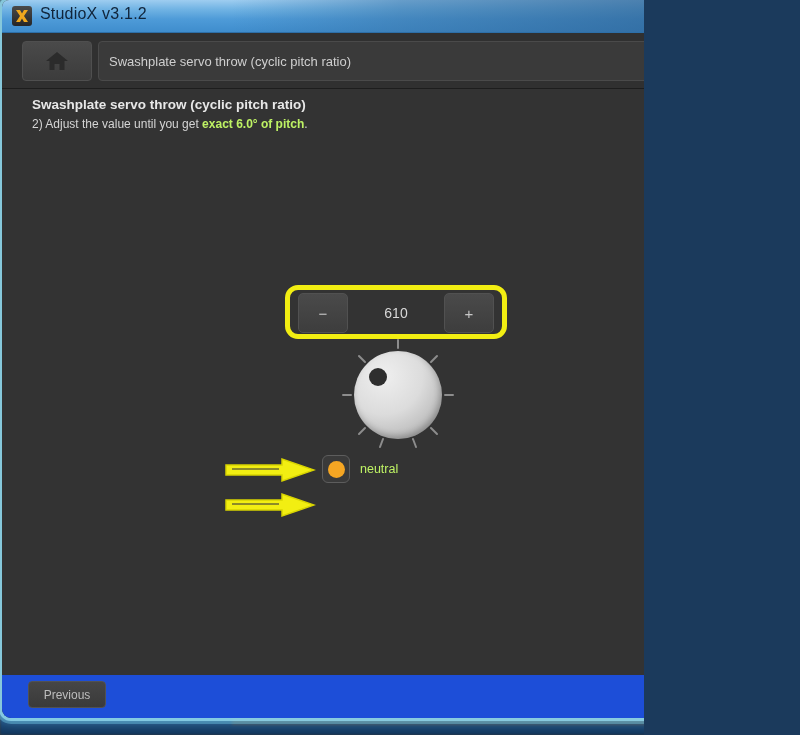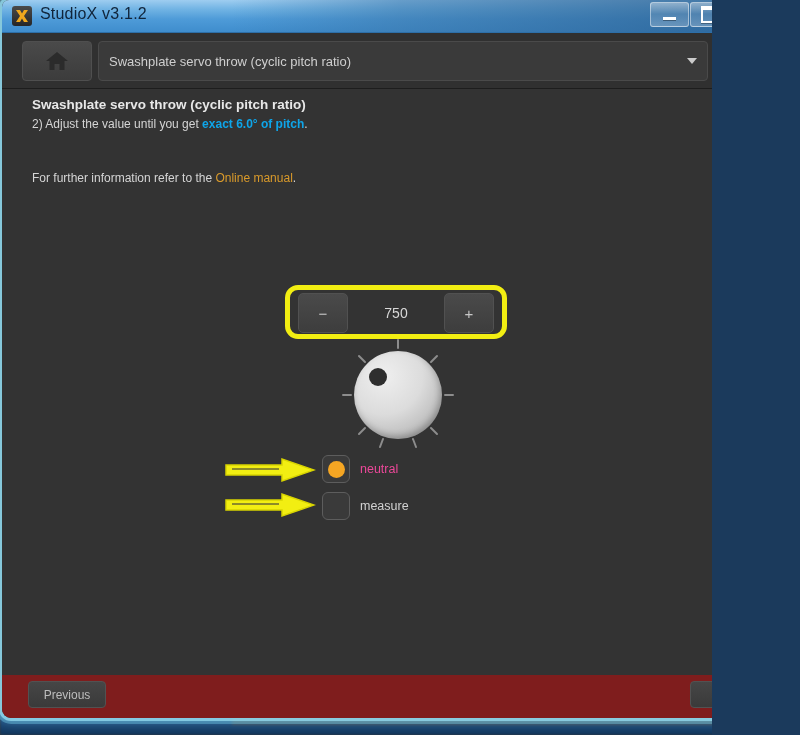--- a/index.html
+++ b/index.html
@@ -3,21 +3,21 @@
 <meta charset="utf-8">
 <style>
   html, body {
     margin: 0;
     padding: 0;
     background: #1b3a5c;
     font-family: "Liberation Sans", sans-serif;
   }
   #screen {
     position: relative;
-    width: 712px;
+    width: 644px;
     height: 735px;
     overflow: hidden;
     background: #2b2b2b;
   }
 
   
   .bg-layer {
     position: absolute;
     inset: 0;
     background: #3a3a3a;
@@ -264,21 +264,21 @@
   }
   .instr-lines {
     position: absolute;
     left: 30px;
     top: 28px;
     font-size: 12px;
     color: #d5d5d5;
     line-height: 14.5px;
     width: 600px;
   }
-  .instr-lines b { color: #0ea5e9; margin-top: 20px; }
+  .instr-lines b { color: #bef264; margin-top: 20px; }
   .instr-note {
     position: absolute;
     left: 30px;
     top: 82px;
     font-size: 12px;
     color: #d5d5d5;
   }
   .link { color: #d99a2b; }
 
   
@@ -371,21 +371,21 @@
   .opt-dot {
     width: 17px;
     height: 17px;
     border-radius: 50%;
     background: #f5a623;
   }
   .opt-label {
     margin-left: 10px;
     font-size: 12.5px;
   }
-  .label-dim { color: #ec4899; }
+  .label-dim { color: #bef264; }
   .label-on { color: #d2d2d2; }
 
   .arrow { position: absolute; }
   .arrow-neutral { left: 222px; top: 368px; }
   .arrow-measure { left: 222px; top: 403px; }
 
   
   .scroll-track {
     position: absolute;
     right: 10px;
@@ -413,21 +413,21 @@
     background: #2a2a2a;
     border-radius: 2px;
   }
   .scroll-cap.top { top: 2px; }
   .scroll-cap.bot { bottom: 2px; }
 
   
   .footer {
     position: relative;
     height: 45px;
-    background: #7f1d1d;
+    background: #1d4ed8;
   }
   .nav-btn {
     position: absolute;
     top: 6px;
     width: 76px;
     height: 25px;
     border-radius: 4px;
     background: linear-gradient(180deg, #464646 0%, #3a3a3a 100%);
     border: 1px solid #525252;
     color: #bdbdbd;
@@ -497,27 +497,26 @@
     </div>
 
     <div class="content">
 
       <div class="instr-title">Swashplate servo throw (cyclic pitch ratio)</div>
 
       <div class="instr-lines">
         <div><span>2) Adjust the value until you get </span><b>exact 6.0°  of pitch</b><span>.</span></div>
       </div>
 
-      <div class="instr-note"><span>For further information refer to the </span><span class="link">Online manual</span><span>.</span></div>
 
       <div class="hl-ellipse"></div>
 
       <div class="stepper">
         <div class="step-btn">−</div>
-        <div class="step-value">750</div>
+        <div class="step-value">610</div>
         <div class="step-btn">+</div>
       </div>
 
       <div class="knob-wrap">
         <svg class="knob-ticks" width="112" height="112" viewBox="0 0 112 112">
           <g stroke="#8d8d8d" stroke-width="2" stroke-linecap="round">
             <line x1="56" y1="1" x2="56" y2="9"></line>
             <line x1="17" y1="17" x2="23" y2="23"></line>
             <line x1="95" y1="17" x2="89" y2="23"></line>
             <line x1="1" y1="56" x2="9" y2="56"></line>
@@ -542,24 +541,20 @@
         <path d="M8 11 L55 11 L55 13 L8 13 Z" fill="#3a3a3a" opacity=".55"></path>
       </svg>
 
       <div class="opt-row opt-neutral">
         <div class="opt-box">
           <div class="opt-dot"></div>
         </div>
         <div class="opt-label label-dim">neutral</div>
       </div>
 
-      <div class="opt-row opt-measure">
-        <div class="opt-box"></div>
-        <div class="opt-label label-on">measure</div>
-      </div>
 
       <div class="scroll-track">
         <div class="scroll-thumb"></div>
         <div class="scroll-cap top"></div>
         <div class="scroll-cap bot"></div>
       </div>
 
     </div>
 
     <div class="footer">

